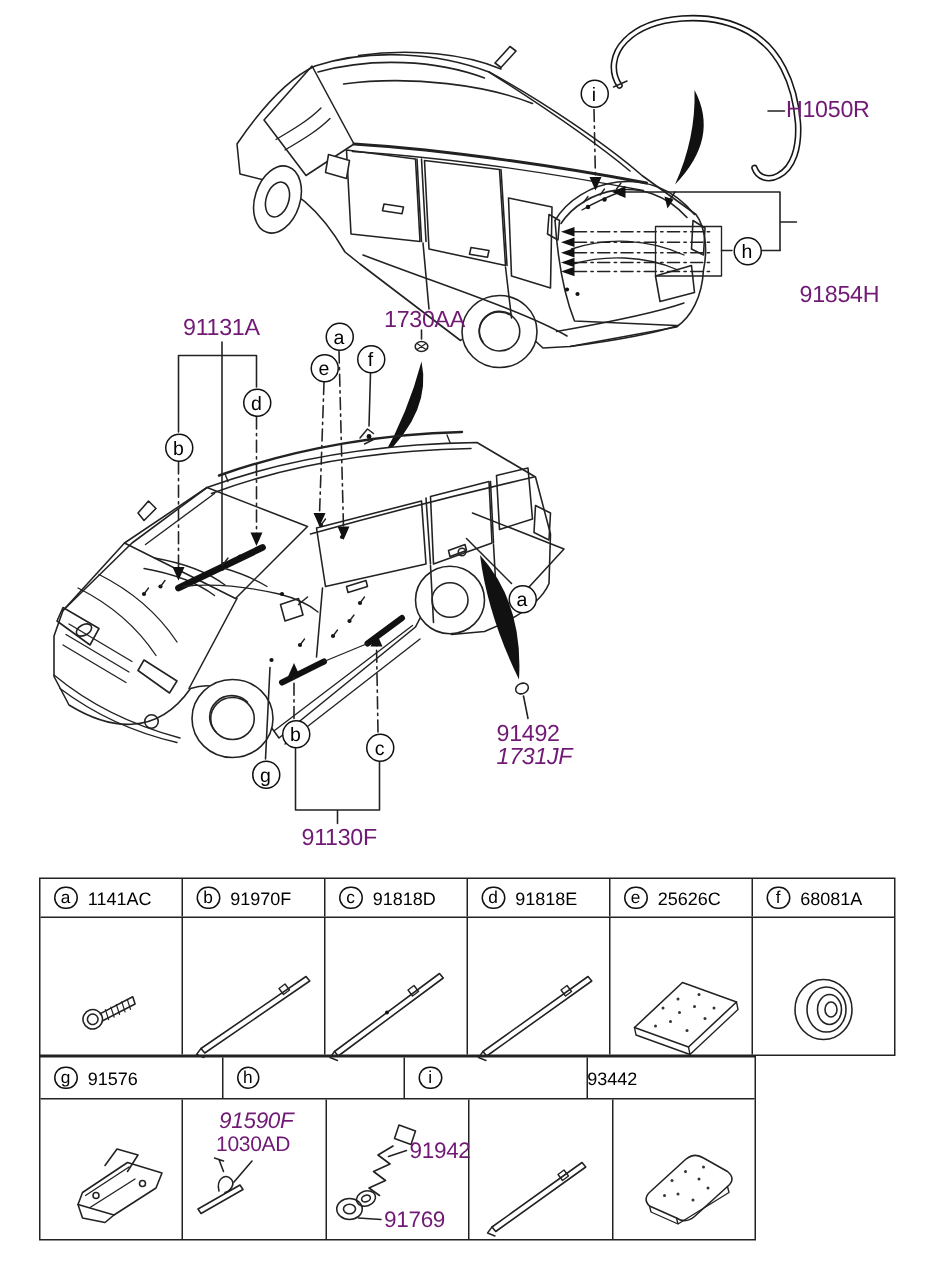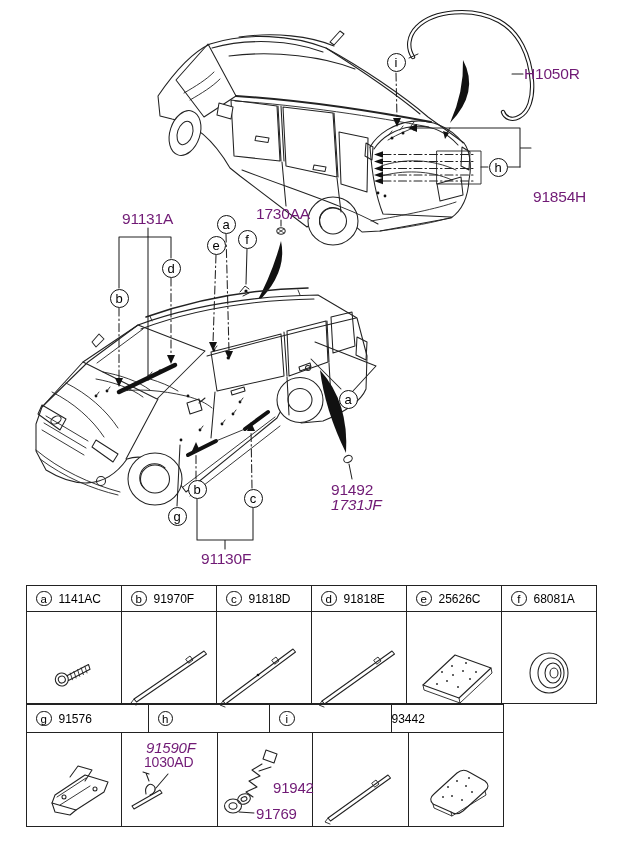--- a/index.html
+++ b/index.html
@@ -386,21 +386,21 @@
   <div class="lbl" style="left:524px;top:66px;">H1050R</div>
   <div class="lbl" style="left:533px;top:141px;margin-top:48px;">91854H</div>
   <div class="lbl" style="left:256px;top:206px;">1730AA</div>
   <div class="lbl" style="left:122px;top:211px;">91131A</div>
   <div class="lbl" style="left:331px;top:482px;">91492</div>
   <div class="lbl" style="left:331px;top:497px;font-style:italic;">1731JF</div>
   <div class="lbl" style="left:201px;top:551px;">91130F</div>
 
   <div class="lbl" style="left:146px;top:740px;font-size:15px;font-style:italic;">91590F</div>
   <div class="lbl" style="left:144px;top:755px;font-size:14px;">1030AD</div>
-  <div class="lbl" style="left:273px;top:760px;font-size:15px;margin-top:20px;">91942</div>
+  <div class="lbl" style="left:273px;top:760px;font-size:15px;">91942</div>
   <div class="lbl" style="left:256px;top:806px;font-size:15px;">91769</div>
 
   <div class="co" style="left:386.5px;top:52.5px;">i</div>
   <div class="co" style="left:488.5px;top:157.5px;">h</div>
   <div class="co" style="left:216.5px;top:214.5px;">a</div>
   <div class="co" style="left:206.5px;top:235.5px;">e</div>
   <div class="co" style="left:237.5px;top:229.5px;">f</div>
   <div class="co" style="left:161.5px;top:258.5px;">d</div>
   <div class="co" style="left:109.5px;top:288.5px;">b</div>
   <div class="co" style="left:167.5px;top:506.5px;">g</div>

